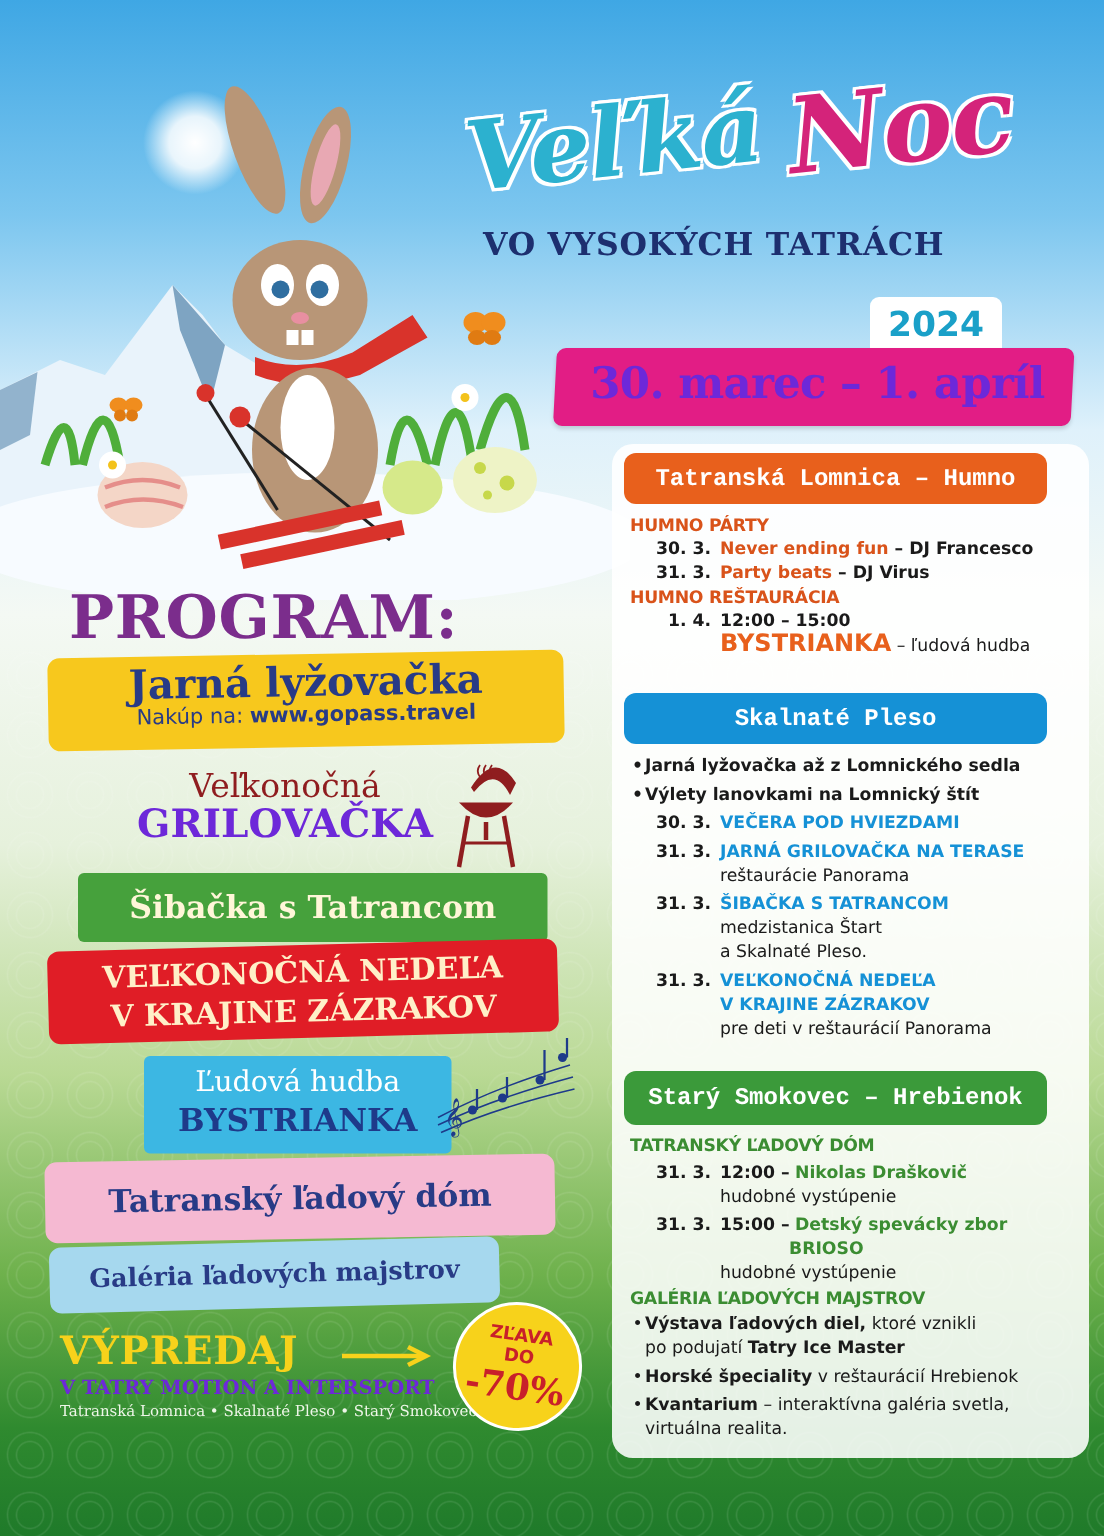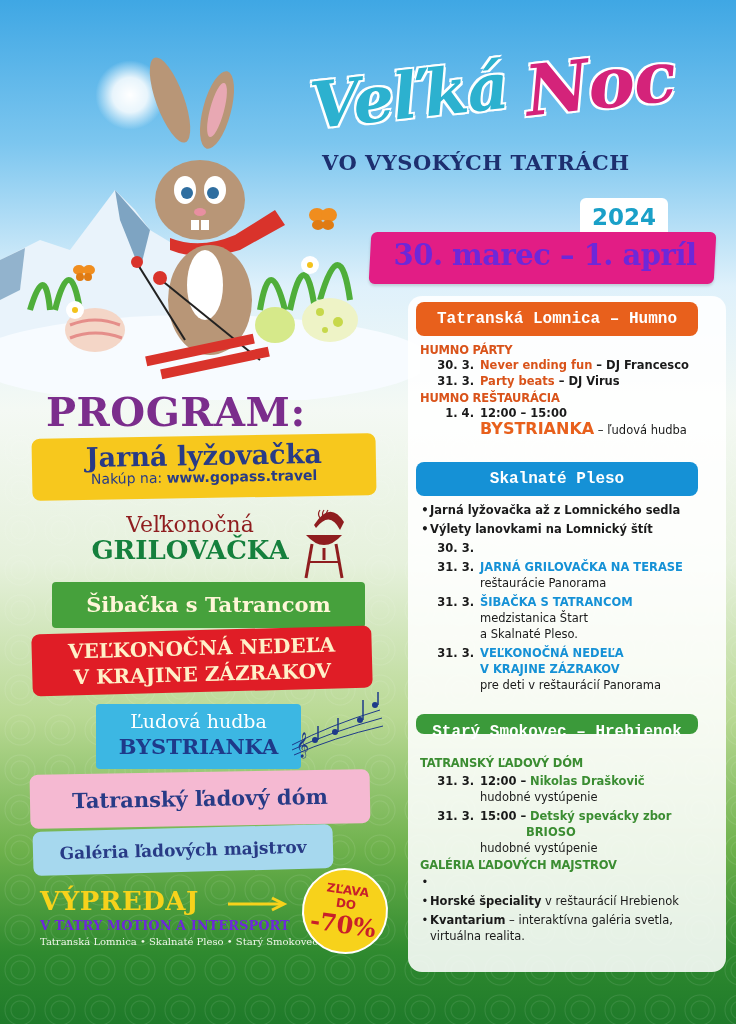--- a/index.html
+++ b/index.html
@@ -68,21 +68,21 @@
     .pill {
       position: absolute; border-radius: 8px; text-align: center;
       font-family: "DejaVu Serif", serif; font-weight: bold;
     }
     .pill-jarna { left: 32px; top: 436px; width: 344px; height: 62px; background: #f7c81d; transform: rotate(-1deg); }
     .pill-jarna .l1 { font-size: 27px; color: #283b86; margin-top: 4px; display:block; }
     .pill-jarna .l2 { font-family: "DejaVu Sans", sans-serif; font-size: 14px; color: #283b86; font-weight: normal; display:block; margin-top: -2px; }
     .pill-jarna .l2 b { font-weight: bold; }
     .grill-block { position: absolute; left: 70px; top: 512px; width: 240px; text-align: center; }
     .grill-l1 { font-family: "DejaVu Serif", serif; font-size: 22px; color: #8f1d1f; display:block; }
-    .grill-l2 { font-family: "DejaVu Serif", serif; font-weight: bold; font-size: 26px; color: #15803d; display:block; margin-top:-2px; }
+    .grill-l2 { font-family: "DejaVu Serif", serif; font-weight: bold; font-size: 26px; color: #6d28d9; display:block; margin-top:-2px; }
     .grill-icon { position: absolute; left: 300px; top: 500px; }
     .pill-sibacka { left: 52px; top: 582px; width: 313px; height: 46px; background: #46a13c; border-radius: 4px; }
     .pill-sibacka span { font-size: 21px; color: #fff6d8; line-height: 46px; }
     .pill-nedela { left: 32px; top: 630px; width: 340px; height: 62px; background: #e01d26; transform: rotate(-1.5deg); }
     .pill-nedela span { display:block; font-size: 20px; color: #fff0c8; line-height: 26px; }
     .pill-nedela span:first-child { margin-top: 5px; }
     .pill-hudba { left: 96px; top: 704px; width: 205px; height: 65px; background: #3cb7e3; border-radius: 4px; }
     .pill-hudba .l1 { display:block; font-family: "DejaVu Serif", serif; font-weight: normal; font-size: 19px; color: #ffffff; margin-top: 6px; }
     .pill-hudba .l2 { display:block; font-size: 21px; color: #1e3a8a; margin-top: 2px; }
     .music-icon { position: absolute; left: 290px; top: 690px; }
@@ -116,21 +116,21 @@
     .panel {
       position: absolute; left: 408px; top: 296px; width: 318px; height: 676px;
       background: rgba(255,255,255,0.88); border-radius: 14px;
     }
     .sec-header {
       position: absolute; left: 416px; width: 282px; border-radius: 8px; text-align: center;
       font-family: Liberation Mono, monospace; font-weight: bold; color: #ffffff; font-size: 16px;
     }
     .sh-orange { top: 302px; height: 34px; line-height: 34px; background: #e8601c; }
     .sh-blue { top: 462px; height: 34px; line-height: 34px; background: #1591d6; }
-    .sh-green { top: 714px; height: 20px; line-height: 36px; background: #3b9a3a; }
+    .sh-green { top: 714px; height: 36px; line-height: 36px; background: #3b9a3a; }
     .sec-body { position: absolute; left: 420px; width: 300px; font-family: "DejaVu Sans", sans-serif; font-size: 11.5px; color: #1a1a1a; }
     .cat { font-weight: bold; font-size: 11.5px; text-transform: uppercase; letter-spacing: -0.2px; margin-top: 2px; }
     .row { display: flex; line-height: 16px; }
     .row .dt { width: 60px; text-align: right; font-weight: bold; padding-right: 6px; flex-shrink: 0; }
     .row .ev { flex: 1; }
     .bul { display: flex; line-height: 16px; font-size: 11.5px; }
     .bul .dot { width: 10px; text-align: center; flex-shrink: 0; }
     .orange { color: #d9531a; }
     .blue { color: #1591d6; }
     .green { color: #3b8d32; }
@@ -304,20 +304,21 @@
   <div class="bul bold">
       <span class="dot">•</span>
       <span>Jarná lyžovačka až z Lomnického sedla</span>
     </div>
   <div class="bul bold" style="margin-top:3px;">
       <span class="dot">•</span>
       <span>Výlety lanovkami na Lomnický štít</span>
     </div>
   <div class="row" style="margin-top:3px;">
     <span class="dt">30. 3.</span>
+    <span class="ev blue bold">VEČERA POD HVIEZDAMI</span>
   </div>
   <div class="row" style="margin-top:3px;">
     <span class="dt">31. 3.</span>
     <span class="ev"><span class="blue bold" style="display:block">JARNÁ GRILOVAČKA NA TERASE</span><span>reštaurácie Panorama</span></span>
   </div>
   <div class="row" style="margin-top:3px;">
     <span class="dt">31. 3.</span>
     <span class="ev"><span class="blue bold" style="display:block">ŠIBAČKA S TATRANCOM</span><span style="display:block">medzistanica Štart</span><span>a Skalnaté Pleso.</span></span>
   </div>
   <div class="row" style="margin-top:3px;">
@@ -333,20 +334,21 @@
     <span class="dt">31. 3.</span>
     <span class="ev"><span class="bold">12:00 –</span> <span class="green bold">Nikolas Draškovič</span><span style="display:block">hudobné vystúpenie</span></span>
   </div>
   <div class="row" style="margin-top:3px;">
     <span class="dt">31. 3.</span>
     <span class="ev"><span class="bold">15:00 –</span> <span class="green bold">Detský spevácky zbor</span><span class="green bold" style="display:block;padding-left:46px;">BRIOSO</span><span style="display:block">hudobné vystúpenie</span></span>
   </div>
   <div class="cat green">GALÉRIA ĽADOVÝCH MAJSTROV</div>
   <div class="bul" style="margin-top:2px;">
       <span class="dot">•</span>
+      <span><b>Výstava ľadových diel,</b><span> ktoré vznikli</span><br><span>po podujatí </span><b>Tatry Ice Master</b></span>
     </div>
   <div class="bul" style="margin-top:3px;">
       <span class="dot">•</span>
       <span><b>Horské špeciality</b><span> v reštaurácií Hrebienok</span></span>
     </div>
   <div class="bul" style="margin-top:3px;">
       <span class="dot">•</span>
       <span><b>Kvantarium</b><span> – interaktívna galéria svetla,</span><br><span>virtuálna realita.</span></span>
     </div>
 </div>

